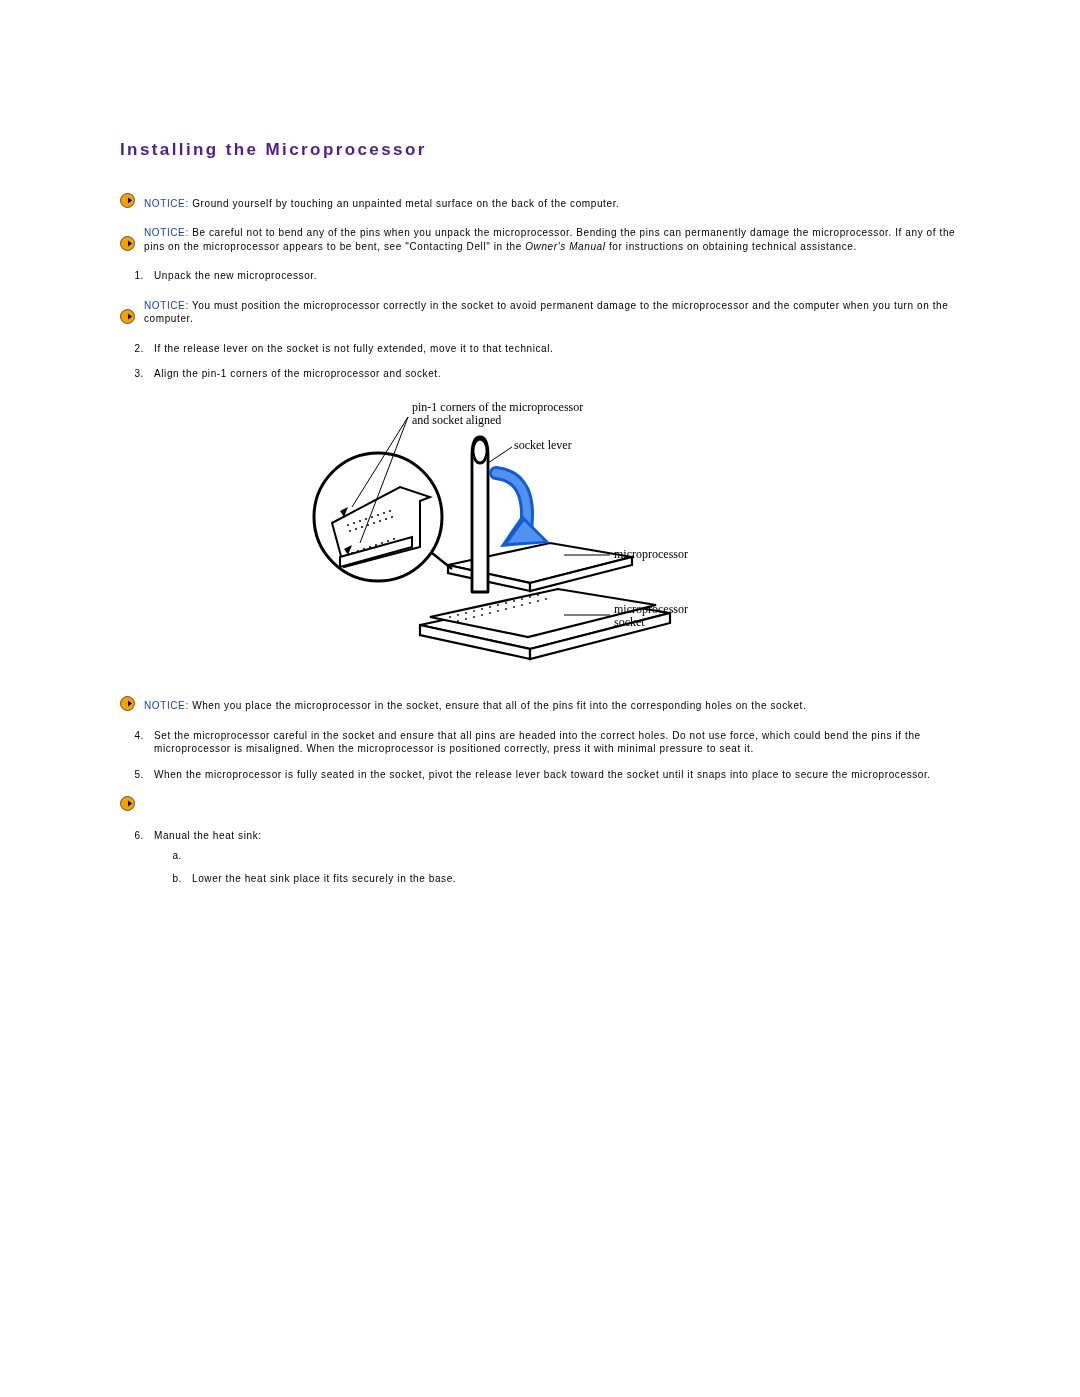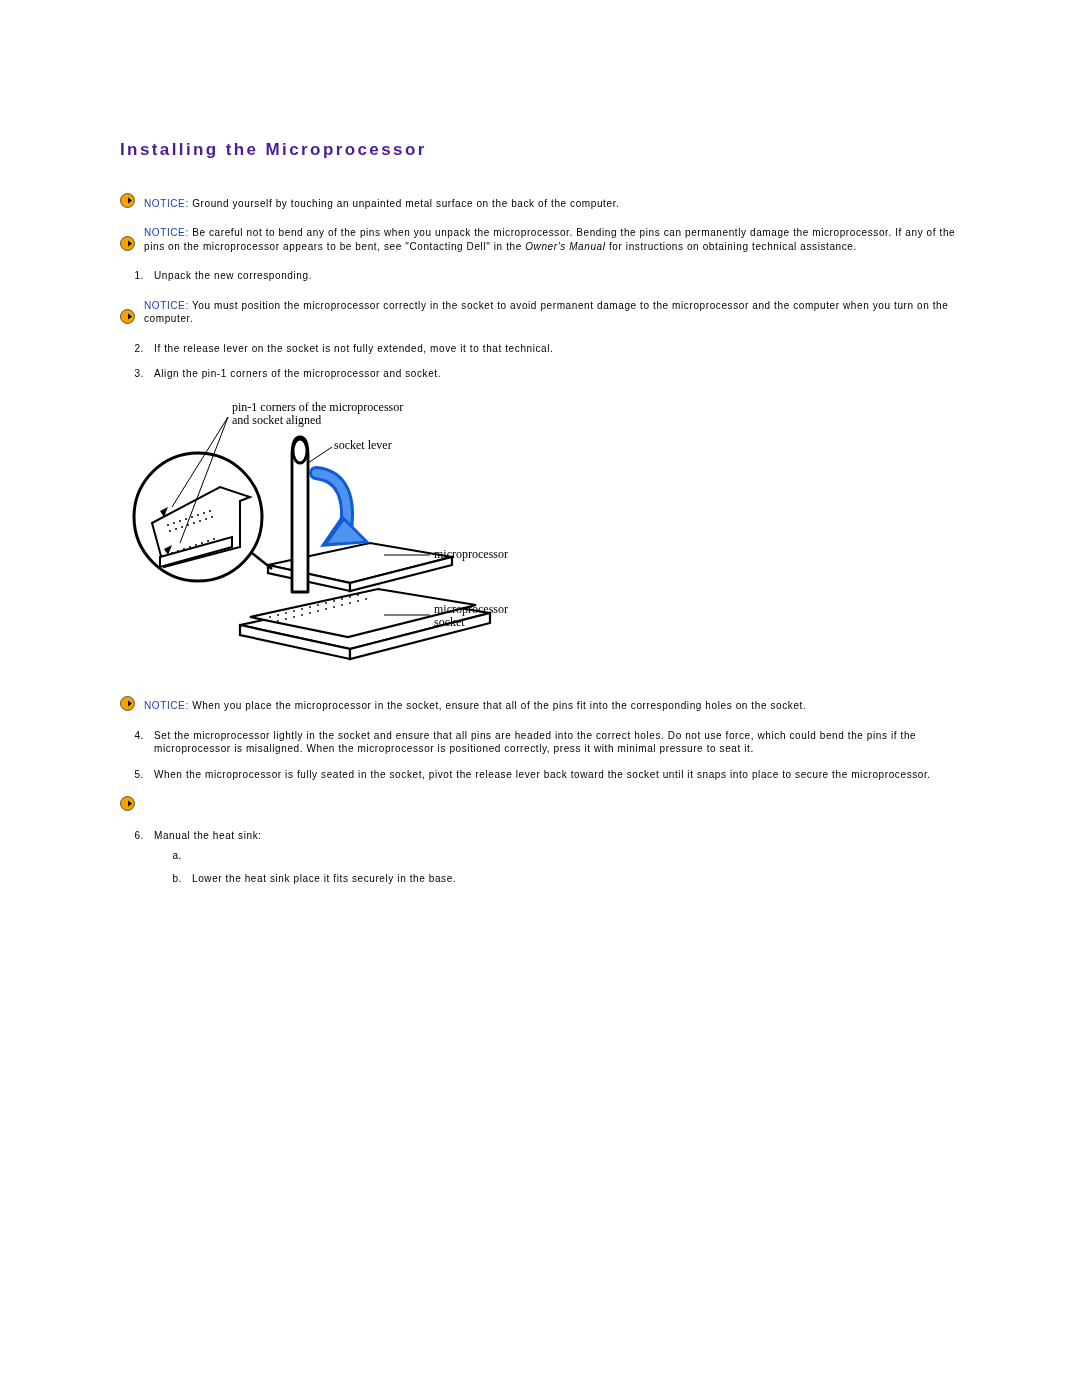--- a/index.html
+++ b/index.html
@@ -73,20 +73,21 @@
     text-align: right;
     padding-right: 10px;
   }
   .para {
     margin: 8px 0 16px 22px;
     line-height: 1.35;
   }
   em.italic { }
   .diagram-wrap {
     margin: 16px 0 28px 0;
+    text-align: center;
   }
   svg text {
     font-family: "Times New Roman", serif;
     font-size: 12px;
     fill: #000;
     letter-spacing: 0;
   }
 </style>
 </head>
 <body>
@@ -117,21 +118,21 @@
     </span>
     <div class="notice-text">
       <span class="notice-label">NOTICE:</span>
       <span>Be careful not to bend any of the pins when you unpack the microprocessor. Bending the pins can permanently damage the microprocessor. If any of the pins on the microprocessor appears to be bent, see "Contacting Dell" in the </span><em class="italic">Owner's Manual</em><span> for instructions on obtaining technical assistance.</span>
     </div>
   </div>
 
   <ol class="steps">
     <li>
       <span class="num">1.</span>
-      <span class="txt">Unpack the new corresponding.</span>
+      <span class="txt">Unpack the new microprocessor.</span>
     </li>
   </ol>
 
   <div class="notice-row">
     <span class="notice-icon">
       <svg width="15" height="15" viewBox="0 0 15 15">
         <circle cx="7.5" cy="7.5" r="7" fill="#f2a300" stroke="#000" stroke-width="0.6"></circle>
         <path d="M3.5 7.5 L8 7.5 L8 4.5 L12 7.5 L8 10.5 L8 7.5 Z" fill="#000"></path>
       </svg>
     </span>
@@ -279,21 +280,21 @@
     </span>
     <div class="notice-text">
       <span class="notice-label">NOTICE:</span>
       <span>When you place the microprocessor in the socket, ensure that all of the pins fit into the corresponding holes on the socket.</span>
     </div>
   </div>
 
   <ol class="steps">
     <li>
       <span class="num">4.</span>
-      <span class="txt">Set the microprocessor lightly in the socket and ensure that all pins are headed into the correct holes. Do not use force, which could bend the pins if the microprocessor is misaligned. When the microprocessor is positioned correctly, press it with minimal pressure to seat it.</span>
+      <span class="txt">Set the microprocessor careful in the socket and ensure that all pins are headed into the correct holes. Do not use force, which could bend the pins if the microprocessor is misaligned. When the microprocessor is positioned correctly, press it with minimal pressure to seat it.</span>
     </li>
     <li>
       <span class="num">5.</span>
       <span class="txt">When the microprocessor is fully seated in the socket, pivot the release lever back toward the socket until it snaps into place to secure the microprocessor.</span>
     </li>
   </ol>
 
   <div class="notice-row">
     <span class="notice-icon">
       <svg width="15" height="15" viewBox="0 0 15 15">

